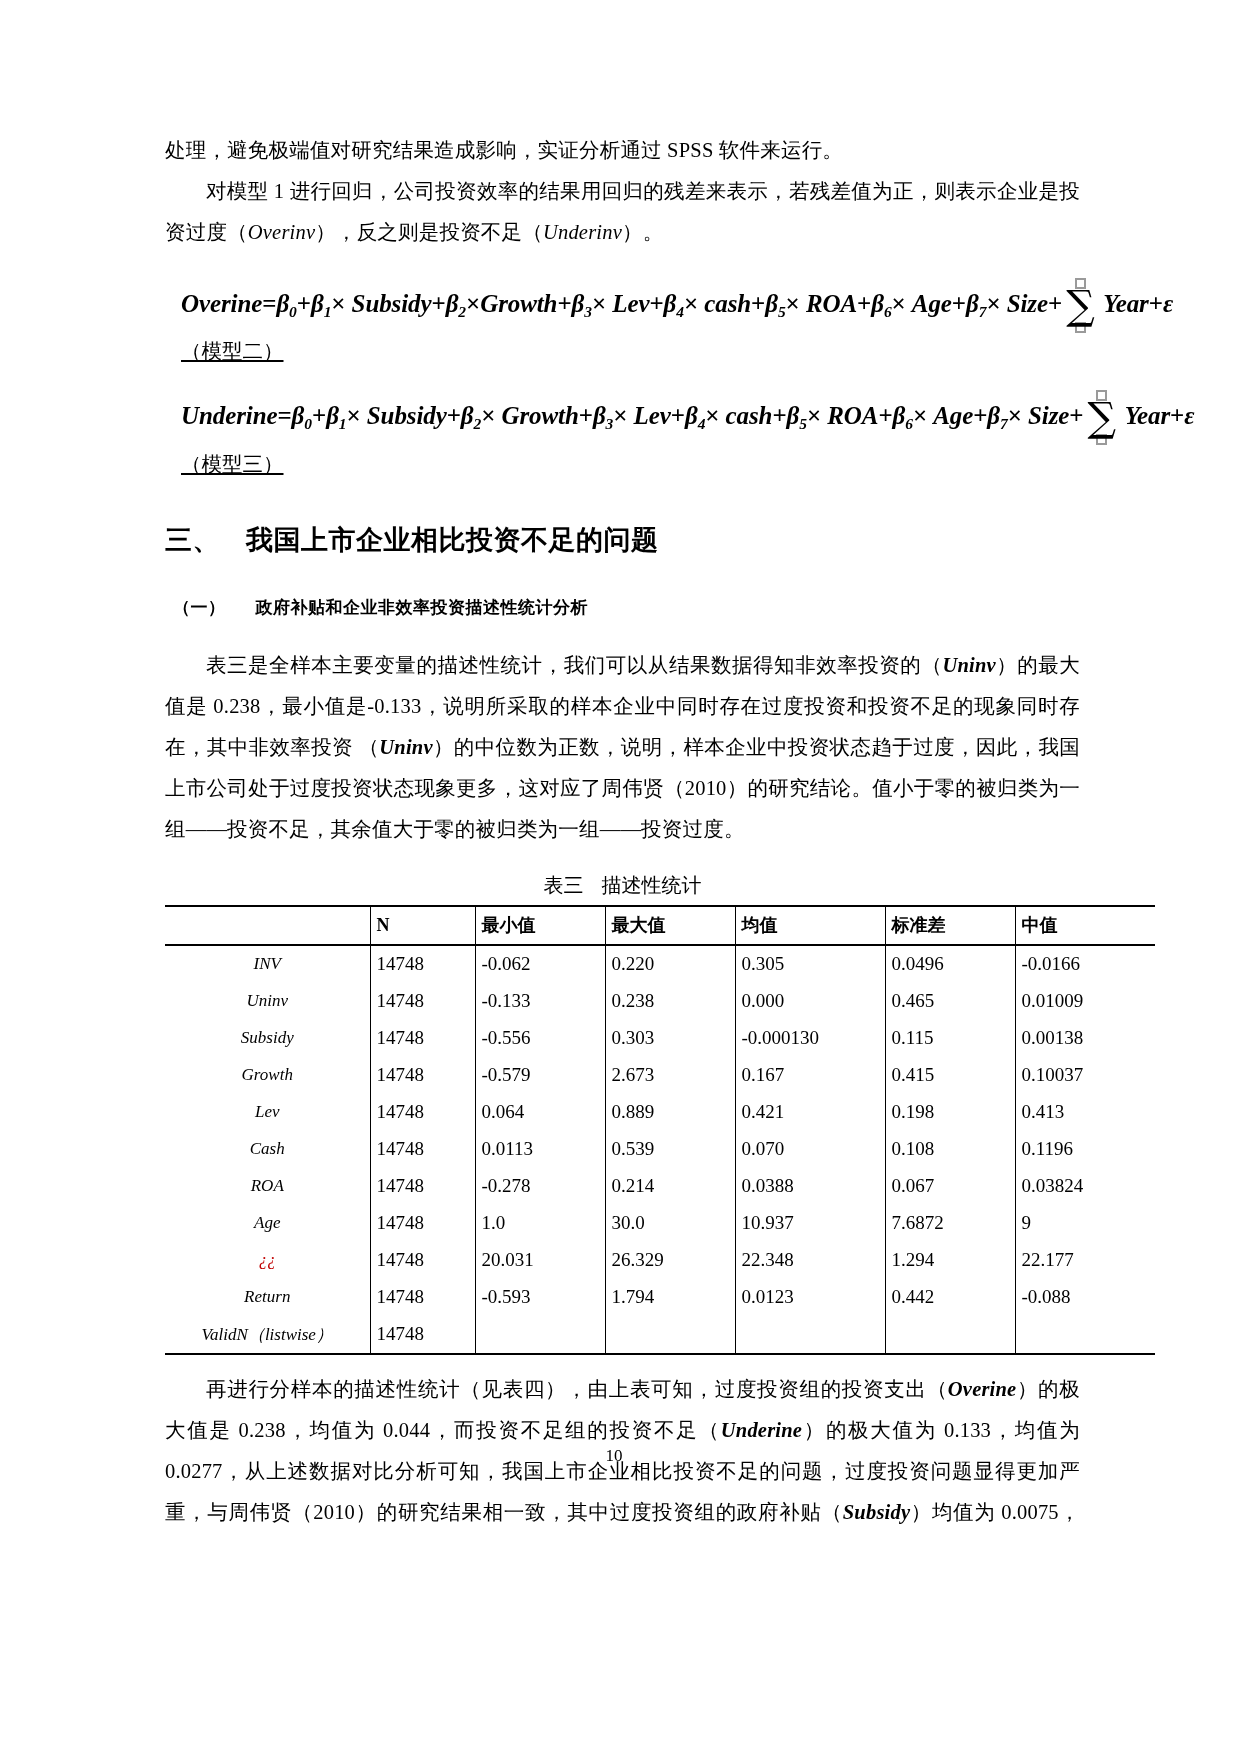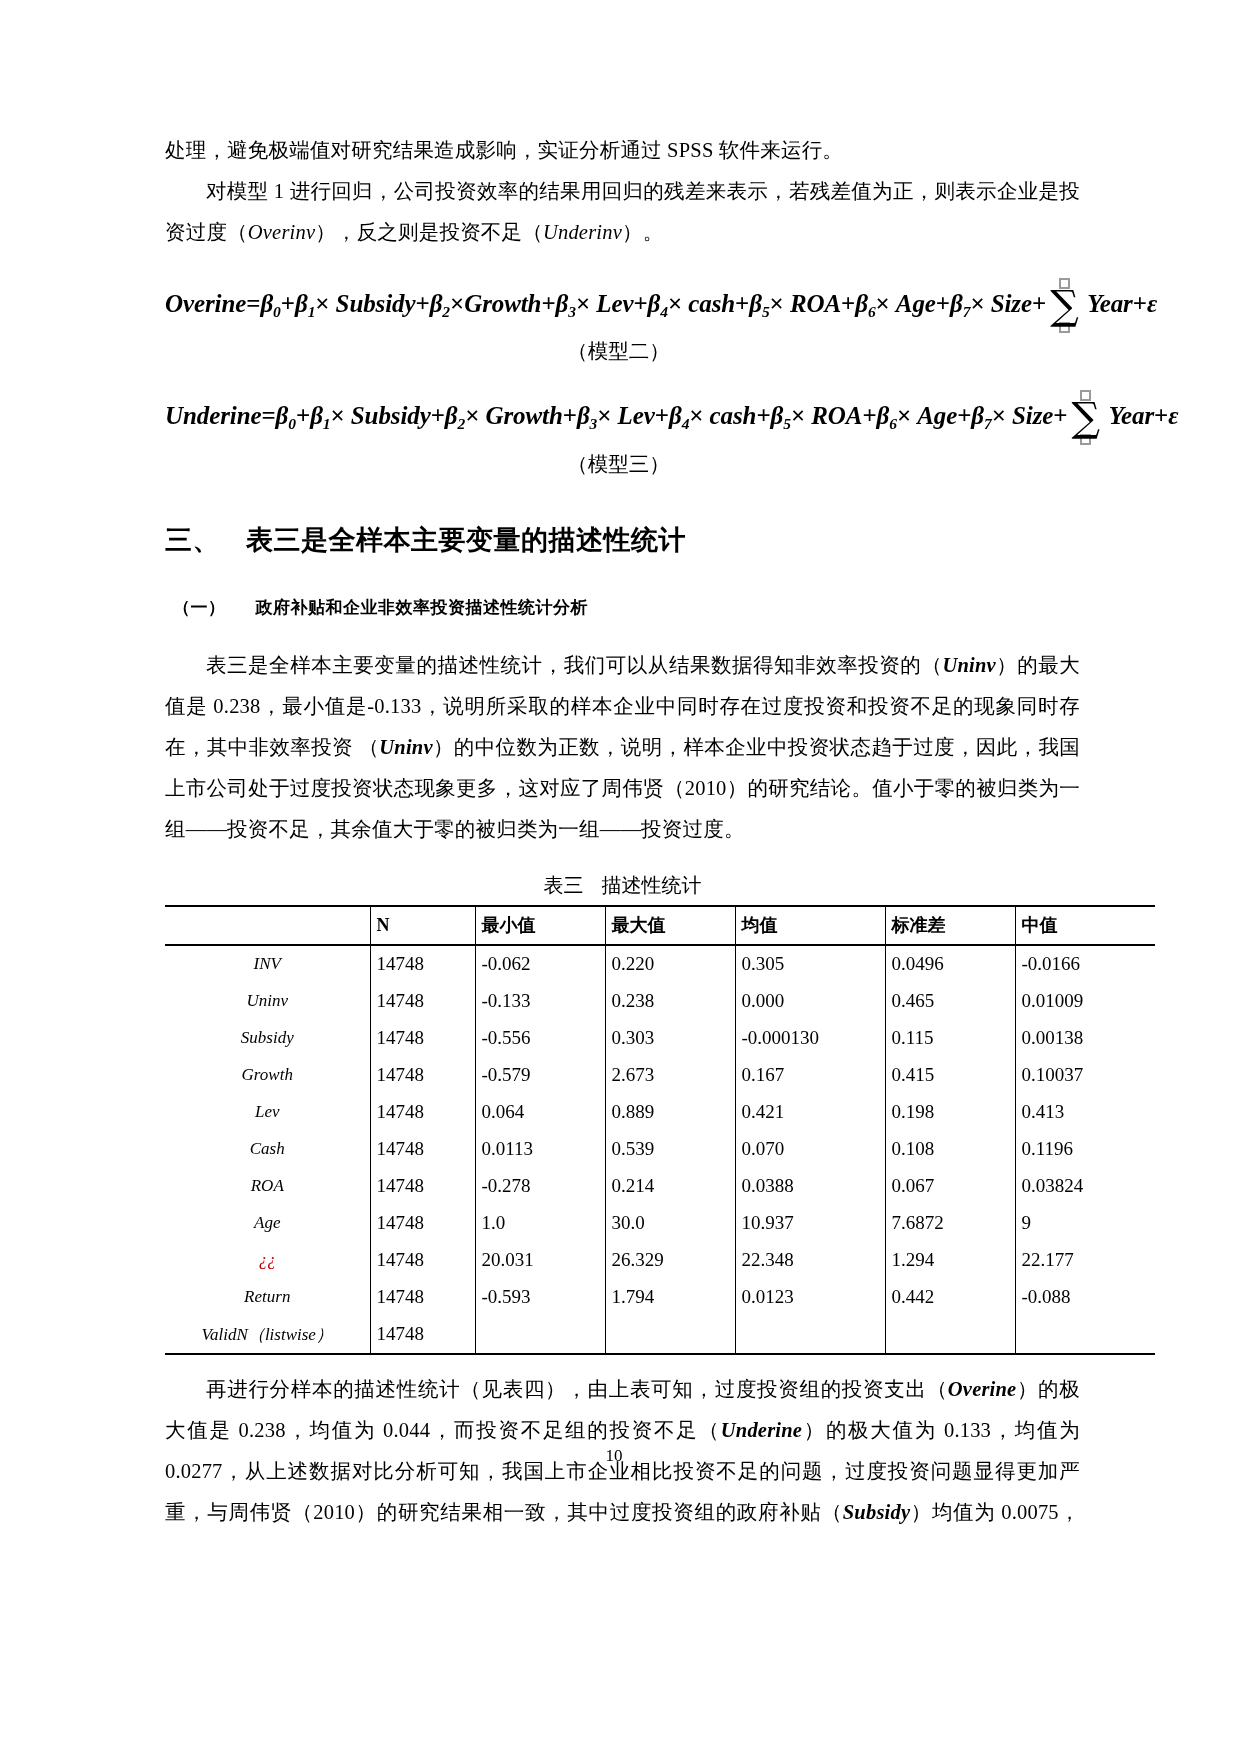--- a/index.html
+++ b/index.html
@@ -30,21 +30,21 @@
   }
   .indent2 { text-indent: 2em; }
   .it {
     font-style: italic;
     font-family: "Liberation Serif", "DejaVu Serif", serif;
   }
   .bi { font-style: italic; font-weight: bold; }
 
   
   .formula-block {
-    margin: 26px 0 0 0;
+    margin: 26px 0 0 16px;
     position: relative;
   }
   .formula {
     font-family: "Liberation Serif", "DejaVu Serif", serif;
     font-style: italic;
     font-weight: bold;
     font-size: 25px;
     white-space: nowrap;
     letter-spacing: -0.1px;
     line-height: 46px;
@@ -75,24 +75,25 @@
   .sigma-box.bot { margin: 1px auto 0 auto; }
   .sigma-sym {
     display: block;
     font-style: normal;
     font-weight: normal;
     font-size: 40px;
     line-height: 0.78;
     font-family: "DejaVu Serif", serif;
   }
   .model-label {
-    text-align: center;
+    text-align: left;
     font-size: 20.5px;
     margin-top: 2px;
     padding-right: 8px;
+    text-decoration: underline;
   }
 
   
   h2.h-section {
     font-family: "DejaVu Sans", "Liberation Sans", sans-serif;
     font-weight: bold;
     font-size: 27px;
     margin: 44px 0 0 0;
     letter-spacing: 0.5px;
   }
@@ -181,21 +182,21 @@
   <div class="formula-block">
     <div class="formula"><span>Overine</span><span class="op">=</span>β<span class="sub">0</span><span class="op">+</span>β<span class="sub">1</span><span class="op">×</span> Subsidy<span class="op">+</span>β<span class="sub">2</span><span class="op">×</span>Growth<span class="op">+</span>β<span class="sub">3</span><span class="op">×</span> Lev<span class="op">+</span>β<span class="sub">4</span><span class="op">×</span> cash<span class="op">+</span>β<span class="sub">5</span><span class="op">×</span> ROA<span class="op">+</span>β<span class="sub">6</span><span class="op">×</span> Age<span class="op">+</span>β<span class="sub">7</span><span class="op">×</span> Size<span class="op">+</span><span class="sigma-wrap"><span class="sigma-box"></span><span class="sigma-sym">∑</span><span class="sigma-box bot"></span></span> <span>Year</span><span class="op">+</span><span>ε</span></div>
     <div class="model-label">（模型二）</div>
   </div>
 
   <div class="formula-block">
     <div class="formula"><span>Underine</span><span class="op">=</span>β<span class="sub">0</span><span class="op">+</span>β<span class="sub">1</span><span class="op">×</span> Subsidy<span class="op">+</span>β<span class="sub">2</span><span class="op">×</span> Growth<span class="op">+</span>β<span class="sub">3</span><span class="op">×</span> Lev<span class="op">+</span>β<span class="sub">4</span><span class="op">×</span> cash<span class="op">+</span>β<span class="sub">5</span><span class="op">×</span> ROA<span class="op">+</span>β<span class="sub">6</span><span class="op">×</span> Age<span class="op">+</span>β<span class="sub">7</span><span class="op">×</span> Size<span class="op">+</span><span class="sigma-wrap"><span class="sigma-box"></span><span class="sigma-sym">∑</span><span class="sigma-box bot"></span></span> <span>Year</span><span class="op">+</span><span>ε</span></div>
     <div class="model-label">（模型三）</div>
   </div>
 
-  <h2 class="h-section"><span class="num">三、</span><span>表三是全样本主要变量的描述性统计</span></h2>
+  <h2 class="h-section"><span class="num">三、</span><span>我国上市企业相比投资不足的问题</span></h2>
 
   <h3 class="h-sub"><span class="num">（一）</span><span>政府补贴和企业非效率投资描述性统计分析</span></h3>
 
   <p class="para indent2" style="margin-top:26px"><span>表三是全样本主要变量的描述性统计，我们可以从结果数据得知非效率投资的（</span><span class="bi">Uninv</span><span>）的最大值是 0.238，最小值是-0.133，说明所采取的样本企业中同时存在过度投资和投资不足的现象同时存在，其中非效率投资 （</span><span class="bi">Uninv</span><span>）的中位数为正数，说明，样本企业中投资状态趋于过度，因此，我国上市公司处于过度投资状态现象更多，这对应了周伟贤（2010）的研究结论。值小于零的被归类为一组——投资不足，其余值大于零的被归类为一组——投资过度。</span></p>
 
   <div class="table-caption"><span>表三</span><span class="gap"></span><span>描述性统计</span></div>
 
   <table class="stats">
     <colgroup>
       <col class="col0">

